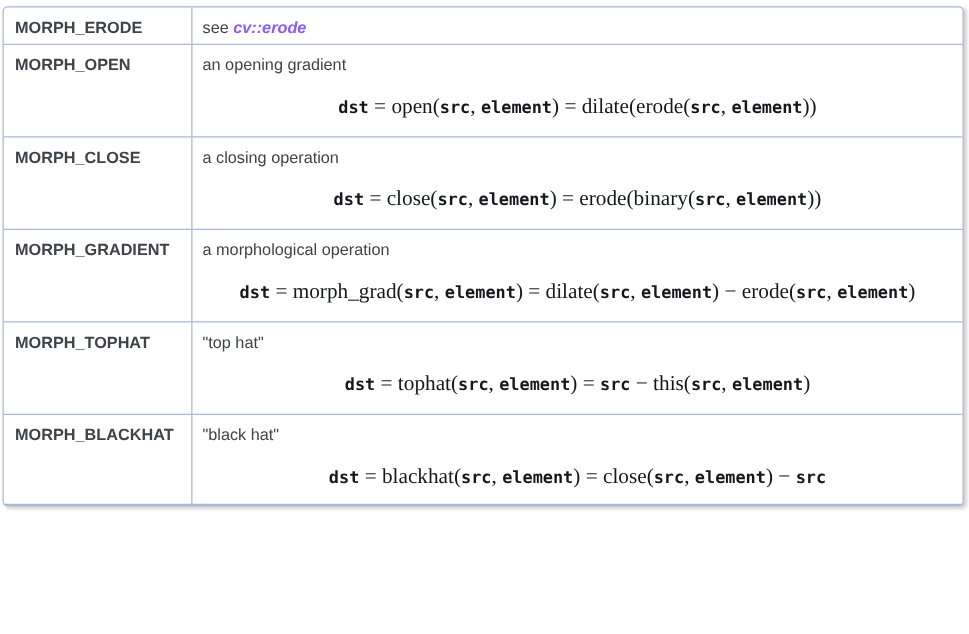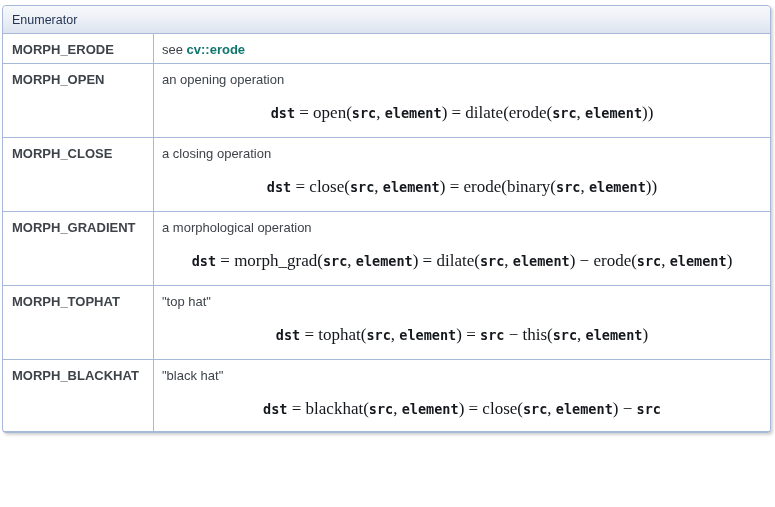--- a/index.html
+++ b/index.html
@@ -56,24 +56,25 @@
   }
   tr.r-last td { border-bottom: none; }
   tr.r-last td.fieldname { border-bottom-left-radius: 4px; }
   tr.r-last td.fielddoc { border-bottom-right-radius: 4px; }
   tr.r-sm  { height: 30px; }
   tr.r-sm2 { height: 31px; }
   tr.r-tall { height: 74px; }
   tr.r-tall2 { height: 72px; }
   tr.r-end { height: 29px; }
   a.el {
-    color: #0f766e;
+    color: #8b5cf6;
     font-weight: bold;
     text-decoration: none;
     cursor: pointer;
+    font-style: italic;
   }
   a.plain {
     color: #657CB5;
     font-weight: normal;
     text-decoration: none;
     cursor: pointer;
   }
   .formula {
     text-align: center;
     margin: 13px 0 0 0;
@@ -94,34 +95,31 @@
 </head>
 <body>
 
 <table class="fieldtable">
   <colgroup>
       <col class="c-name">
       <col>
     </colgroup>
 
   <tbody>
-      <tr>
-    <th class="table-header" colspan="2">Enumerator</th>
-  </tr>
 
   <tr class="r-sm">
     <td class="fieldname">MORPH_ERODE</td>
     <td class="fielddoc"><span>see </span><a class="el">cv::erode</a></td>
   </tr>
 
 
   <tr class="r-tall">
     <td class="fieldname">MORPH_OPEN</td>
     <td class="fielddoc">
-      <div>an opening operation</div>
+      <div>an opening gradient</div>
       <div class="formula"><span class="rm"></span><span class="tt">dst</span><span class="rm"> = open(</span><span class="tt">src</span><span class="rm">, </span><span class="tt">element</span><span class="rm">) = dilate(erode(</span><span class="tt">src</span><span class="rm">, </span><span class="tt">element</span><span class="rm">))</span></div>
     </td>
   </tr>
 
   <tr class="r-tall">
     <td class="fieldname">MORPH_CLOSE</td>
     <td class="fielddoc">
       <div>a closing operation</div>
       <div class="formula"><span class="rm"></span><span class="tt">dst</span><span class="rm"> = close(</span><span class="tt">src</span><span class="rm">, </span><span class="tt">element</span><span class="rm">) = erode(binary(</span><span class="tt">src</span><span class="rm">, </span><span class="tt">element</span><span class="rm">))</span></div>
     </td>

